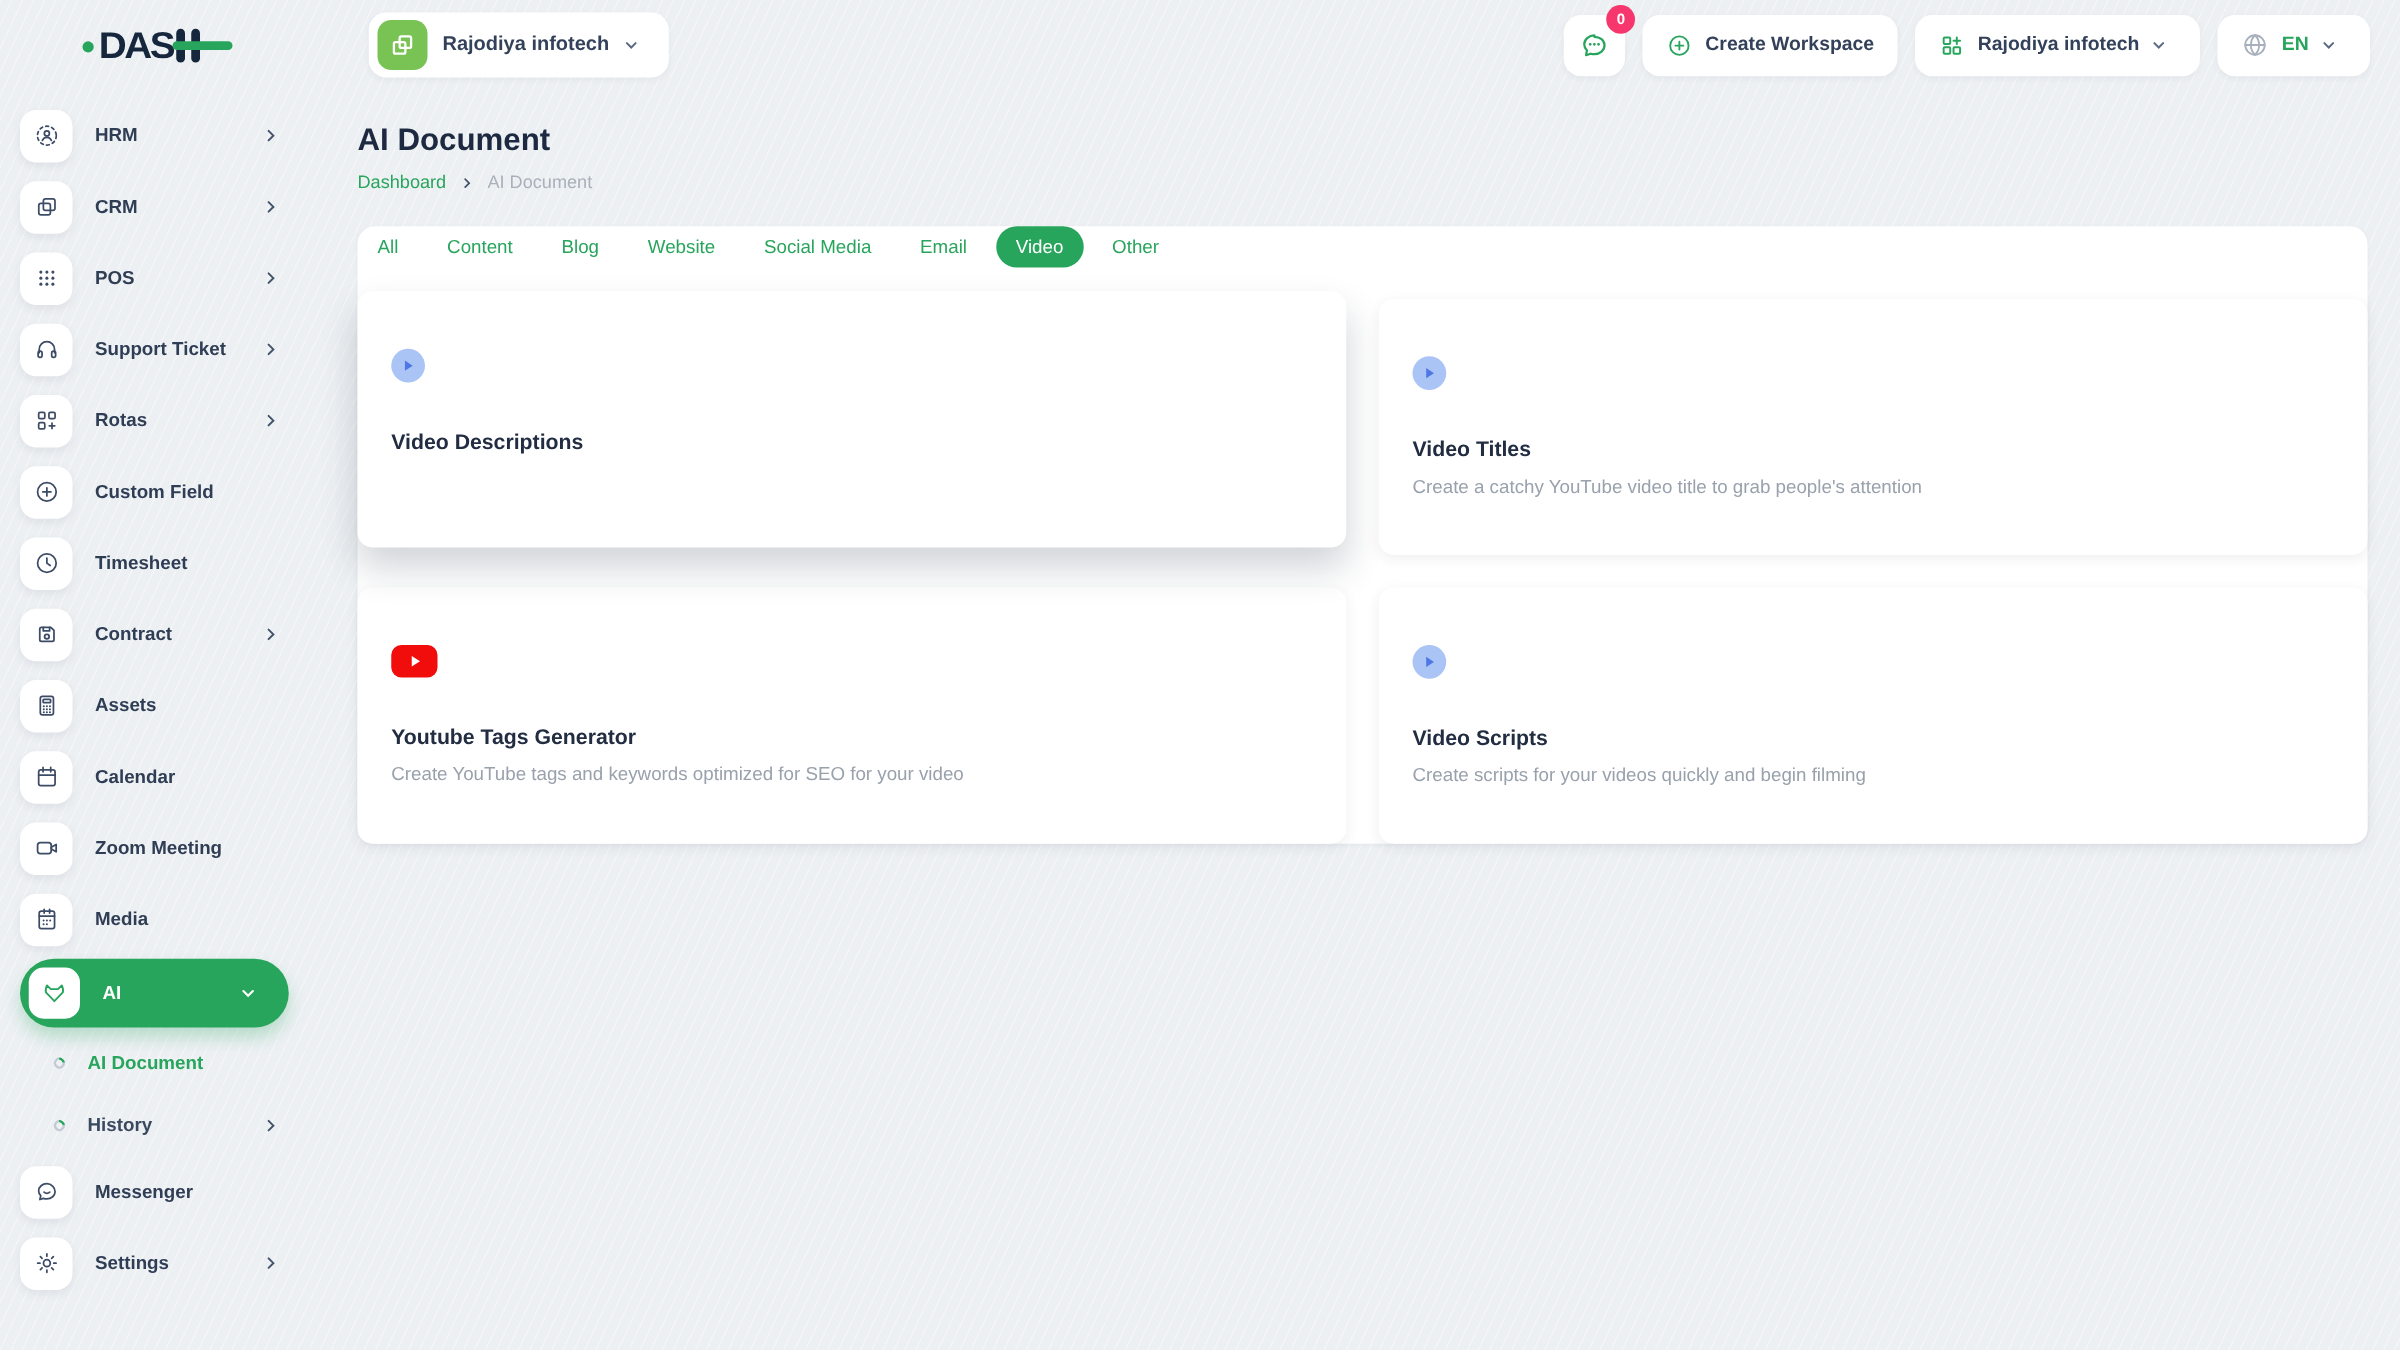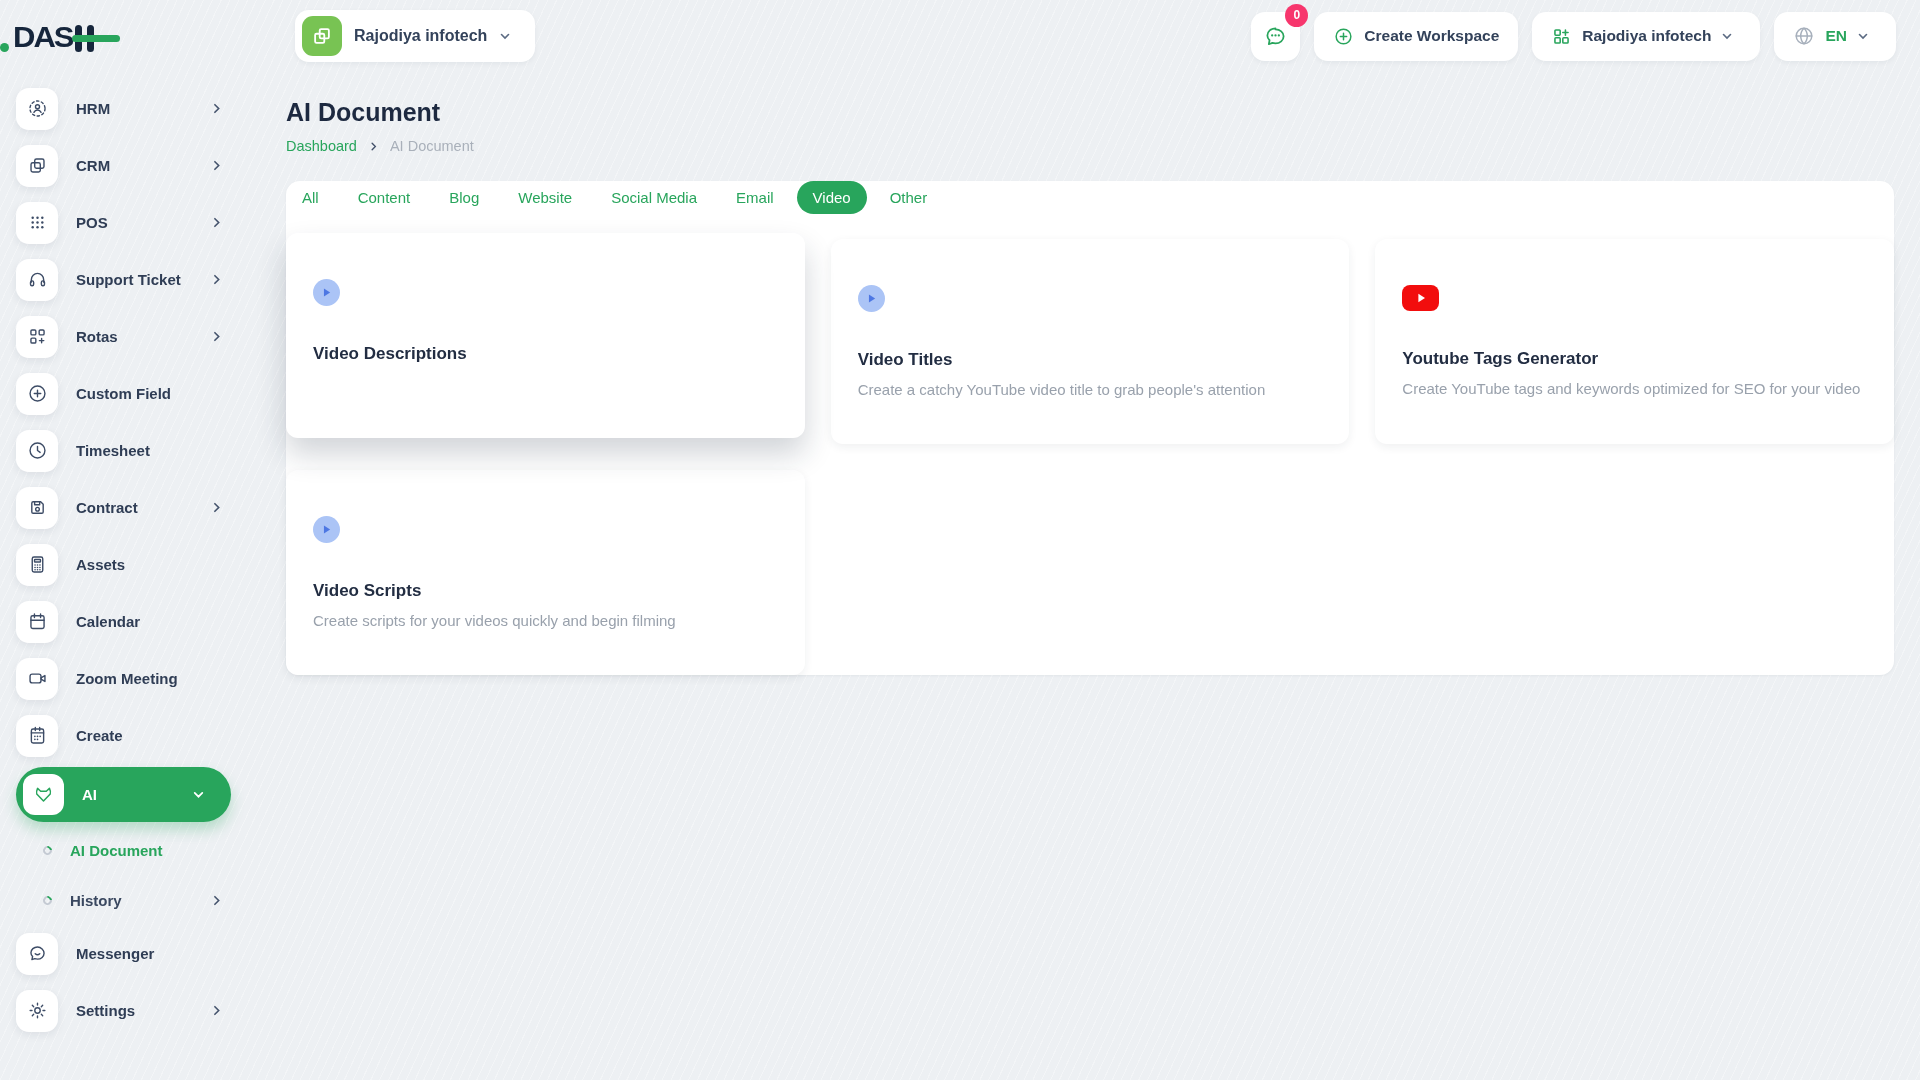--- a/index.html
+++ b/index.html
@@ -18,21 +18,21 @@
     width:1920px;height:1080px;overflow:hidden;
     background:
       repeating-linear-gradient(115deg, rgba(255,255,255,.35) 0 1px, transparent 1px 8px),
       var(--bg);
     font-family:"Liberation Sans","DejaVu Sans",sans-serif;
     color:#2b3648;
   }
 
   
   .topbar{display:flex;align-items:center;height:72px;padding-right:24px}
-  .logo-wrap{width:245px;display:flex;align-items:flex-end;flex-shrink:0;cursor:pointer}
+  .logo-wrap{width:245px;padding-left:66px;display:flex;align-items:center;flex-shrink:0;cursor:pointer}
   .logo-dot{width:9px;height:9px;border-radius:50%;background:var(--green);margin-right:4px;margin-top:3px}
   .logo-text{font-size:31px;font-weight:800;color:var(--navy);letter-spacing:-2px;line-height:1;transform:scaleY(.96)}
   .logo-h{position:relative;width:46px;height:27px;margin-left:3px}
   .logo-h i{position:absolute;top:0;width:7px;height:27px;border-radius:4px;background:var(--navy)}
   .logo-h i.b2{left:12px}
   .logo-h .bar{position:absolute;left:-3px;top:10px;width:48px;height:7px;border-radius:4px;background:var(--green)}
 
   .ws-pill{margin-left:50px;display:flex;align-items:center;gap:12px;background:#fff;border-radius:14px;
     padding:6px 16px 6px 7px;box-shadow:0 2px 5px rgba(25,39,62,.05);cursor:pointer}
   .ws-avatar{width:40px;height:40px;border-radius:11px;background:#78c353;display:flex;align-items:center;justify-content:center}
@@ -75,21 +75,21 @@
   .crumb-link{color:var(--green);cursor:pointer}
   .crumb-sep{display:flex;align-items:center;color:#42506a}
   .crumb-cur{color:#a9b0ba}
 
   .panel{margin-top:27px;background:#fff;border-radius:14px;min-height:330px;
     box-shadow:0 1px 3px rgba(25,39,62,.05)}
   .tabs{display:flex;align-items:center;gap:7px}
   .tab{padding:8px 16px;border-radius:18px;font-size:15px;color:var(--green);cursor:pointer}
   .tab.active{background:var(--green);color:#fff}
 
-  .grid{margin-top:25px;display:grid;grid-template-columns:repeat(3,1fr);gap:26px}
+  .grid{margin-top:25px;display:grid;grid-template-columns:repeat(2,1fr);gap:26px}
   .card{background:#fff;border-radius:12px;padding:46px 27px 30px;min-height:205px;cursor:pointer;
     box-shadow:0 3px 10px rgba(25,39,62,.07)}
   .card.hovered{transform:translateY(-6px);box-shadow:0 16px 30px rgba(25,39,62,.20)}
   .play-badge{width:27px;height:27px;border-radius:50%;background:var(--play-bg);display:flex;
     align-items:center;justify-content:center}
   .yt-badge{width:37px;height:26px;border-radius:8px;background:var(--yt);display:flex;
     align-items:center;justify-content:center}
   .card-title{margin-top:38px;font-size:17px;font-weight:700;color:#222d42}
   .card-desc{margin-top:9px;font-size:15px;line-height:1.45;color:#99a1ac}
 
@@ -330,21 +330,21 @@
     </div>
 
     <div class="s-item">
       <span class="tile">
         <svg width="21" height="21" viewBox="0 0 24 24" fill="none" stroke="#3d4c66" stroke-width="1.6" stroke-linecap="round" stroke-linejoin="round">
           <rect x="5" y="4.5" width="14" height="16" rx="2"></rect>
             <path d="M5 9h14M9.5 2.8v3.4M14.5 2.8v3.4"></path>
           <path d="M9 13h.01M12 13h.01M15 13h.01M9 16.5h.01M12 16.5h.01" stroke-width="1.9"></path>
         </svg>
         </span>
-      <span class="s-label">Create</span>
+      <span class="s-label">Media</span>
     </div>
 
     <div class="ai-pill">
       <span class="tile">
         <svg width="21" height="21" viewBox="0 0 24 24" fill="none" stroke="#28a55c" stroke-width="1.7" stroke-linecap="round" stroke-linejoin="round">
           <path d="M5.2 5 8.8 8.3h6.4L18.8 5c1 2.1 1.6 4.4.9 6.4L12 19.4l-7.7-8c-.7-2 0-4.3.9-6.4z"></path>
         </svg>
         </span>
       <span class="s-label">AI</span>
       <span class="chev">

